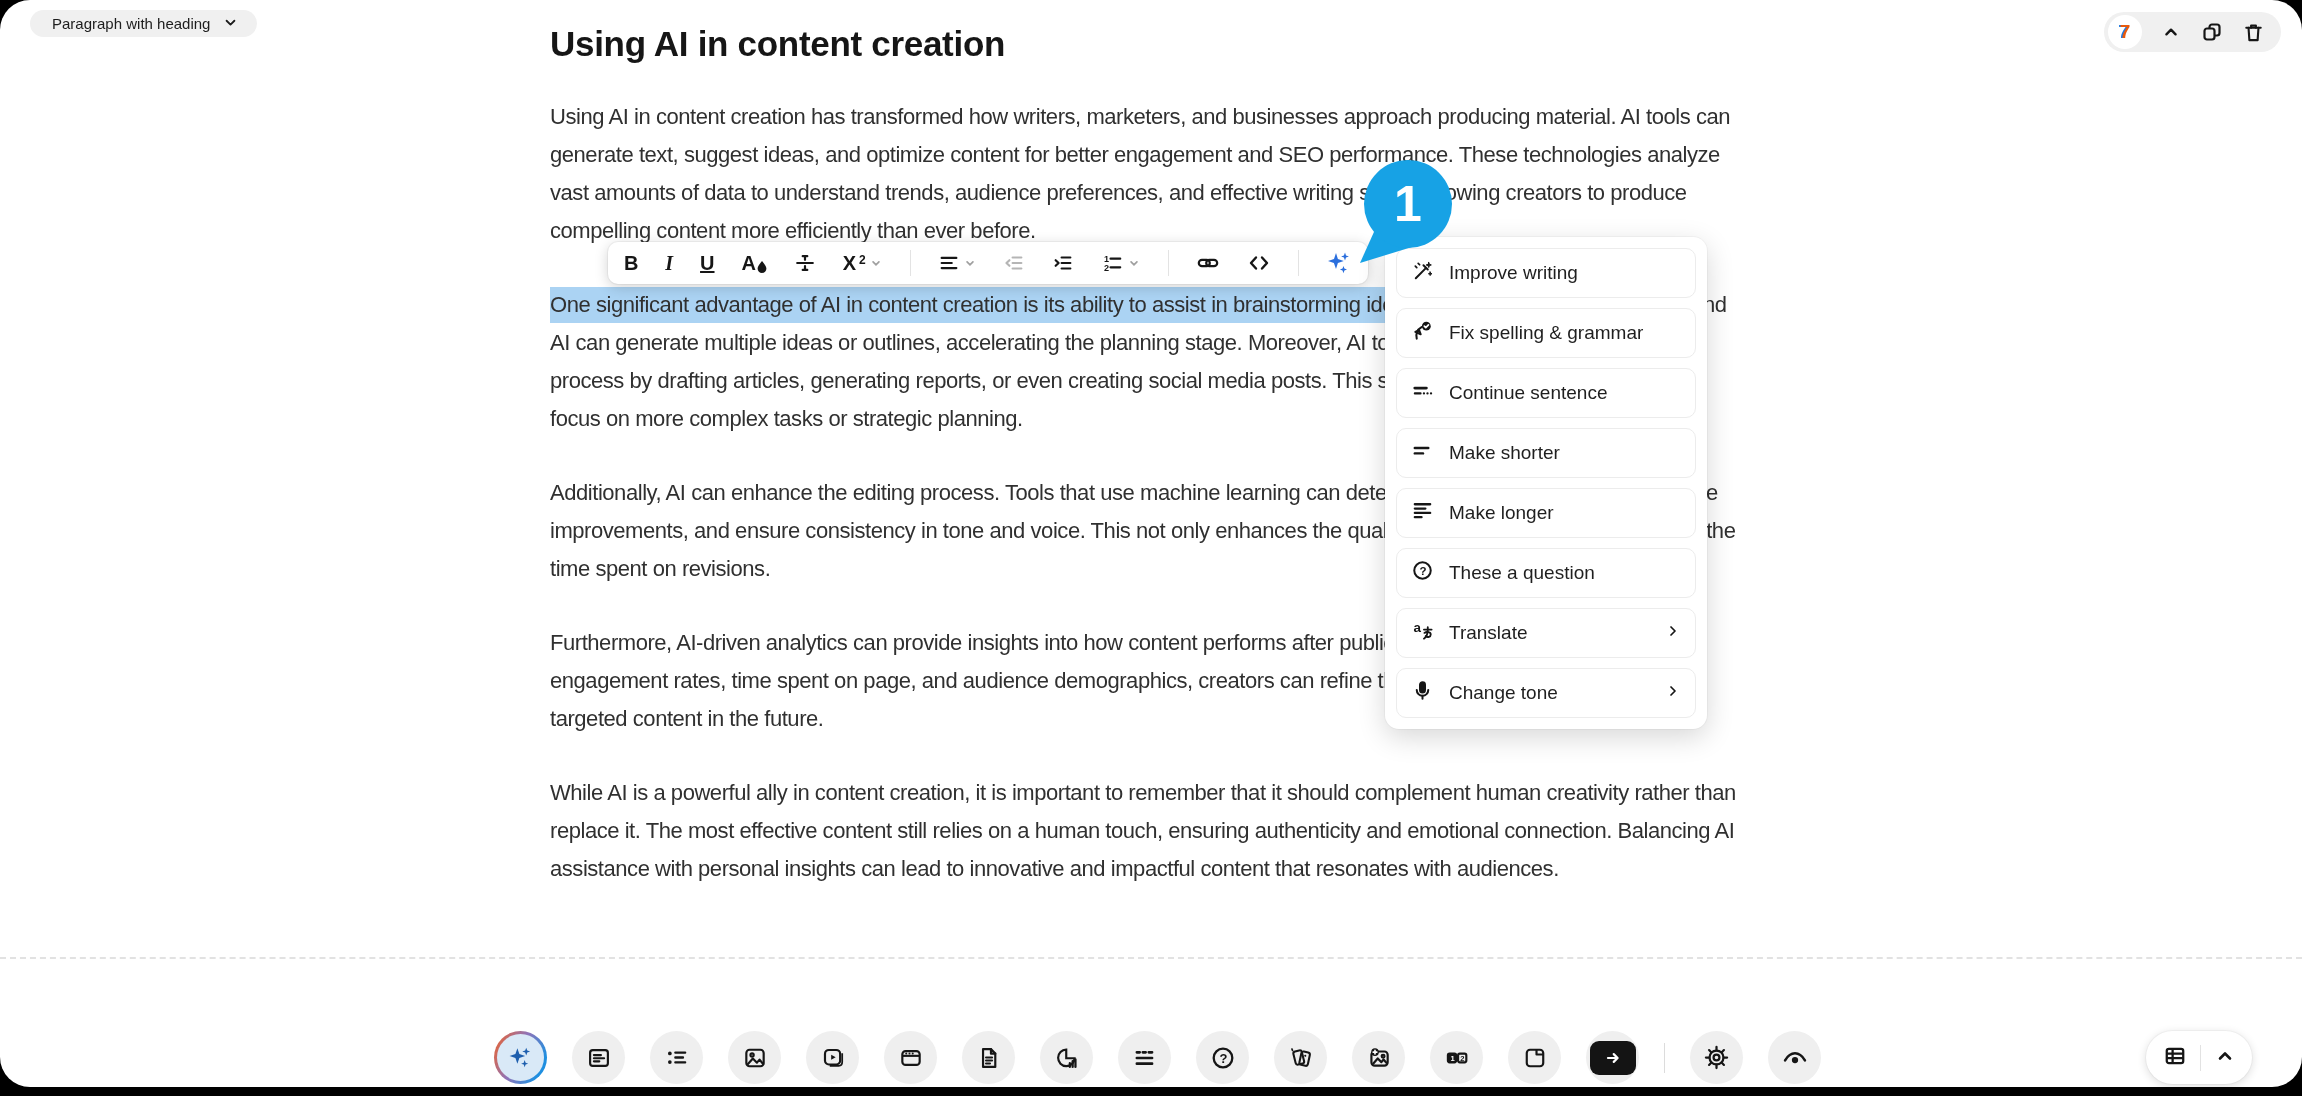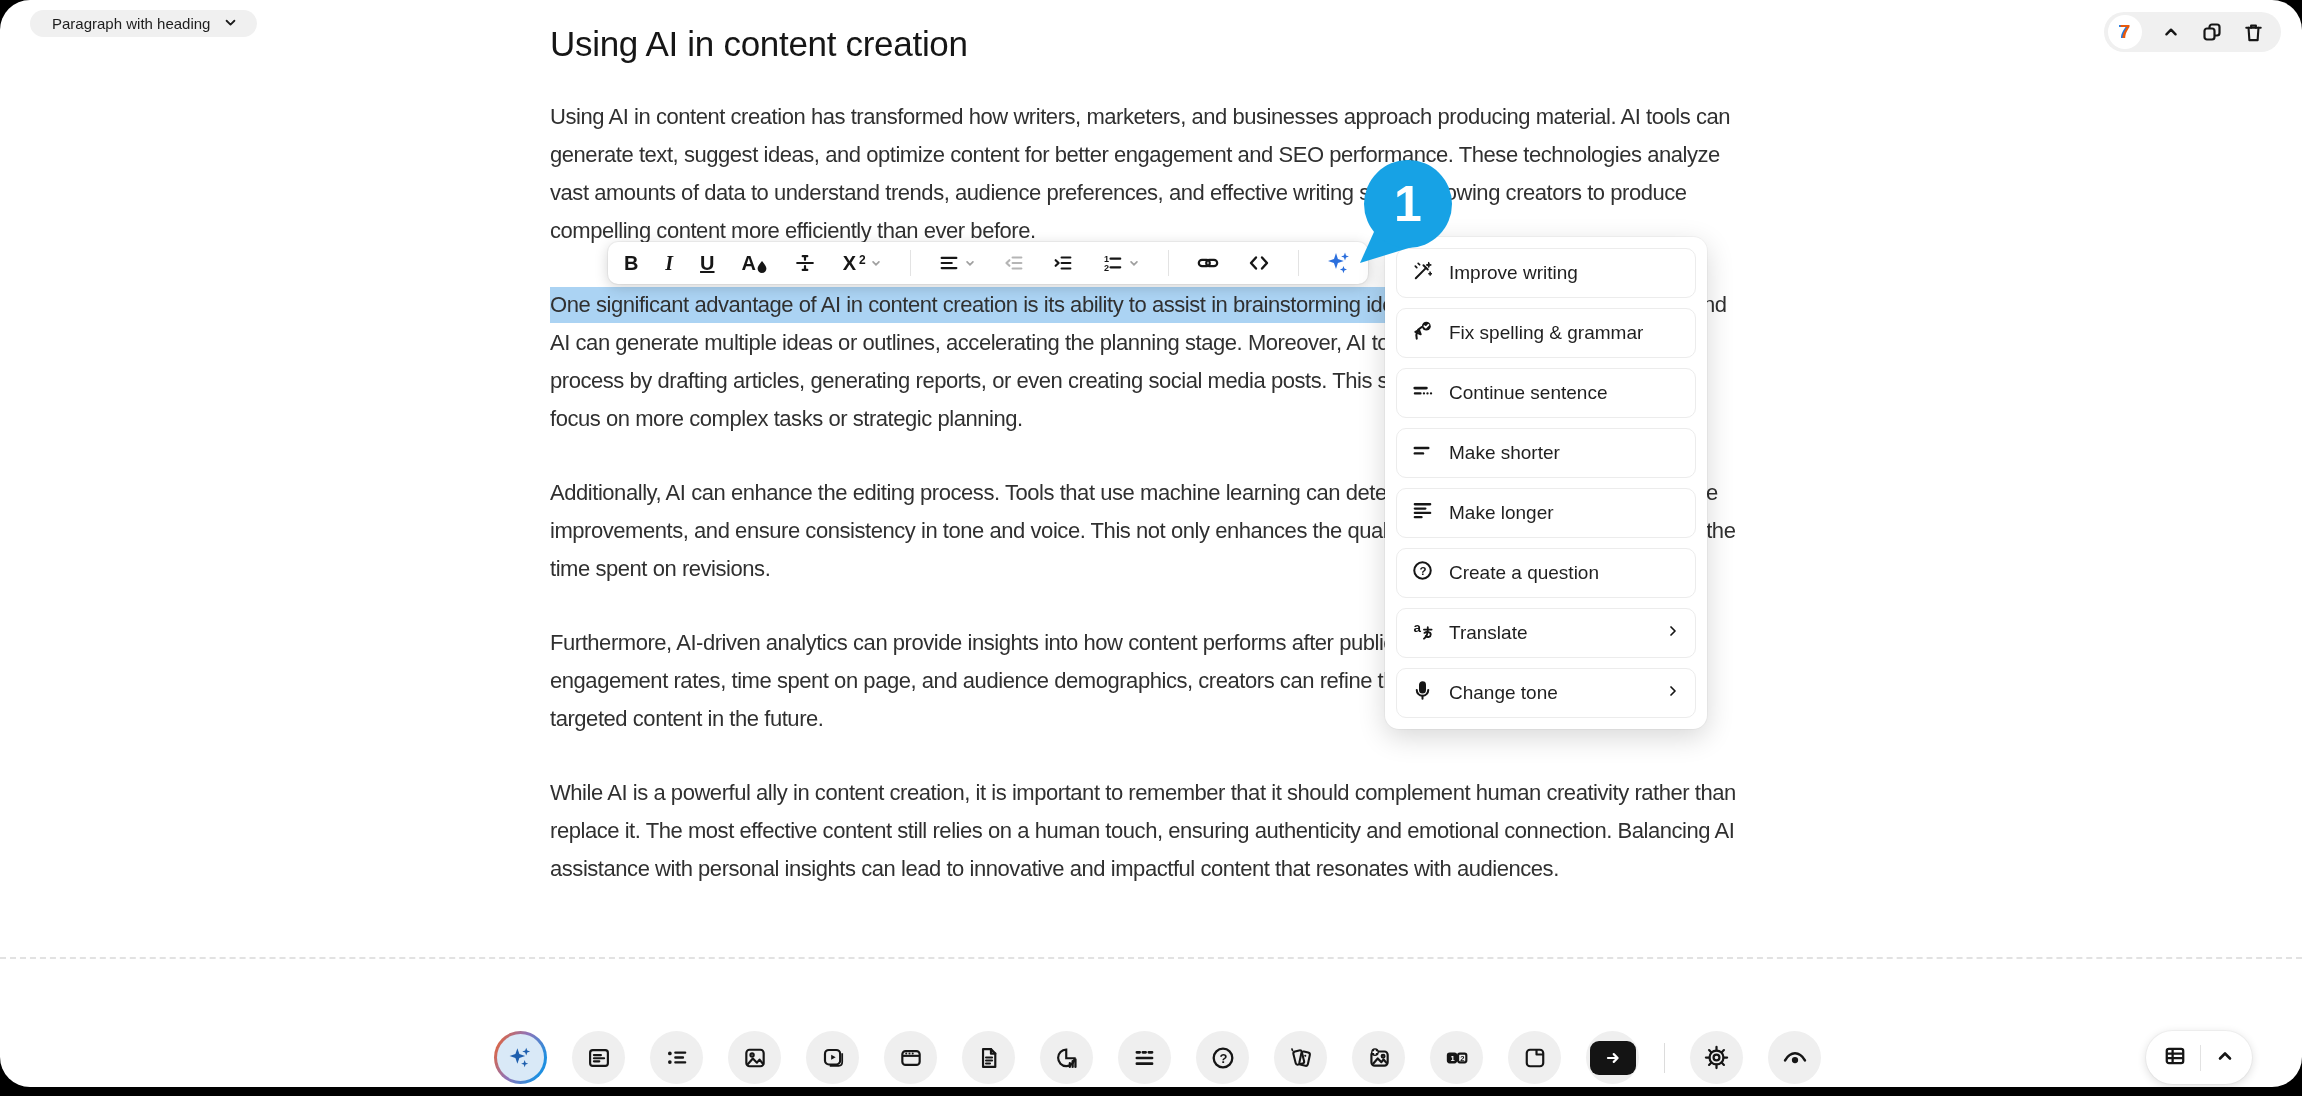--- a/index.html
+++ b/index.html
@@ -8,21 +8,21 @@
 
   
   .pill{background:#f0f0f0;border-radius:24px;display:flex;align-items:center}
   .blocktype-pill{position:absolute;left:30px;top:10px;height:27px;padding:0 18px 0 22px;gap:12px;font-size:15px;color:#1d1d1d;cursor:pointer}
   .top-right-pill{position:absolute;left:2104px;top:12px;height:40px;padding:0 16px 0 4px;gap:18px}
   .badge-circle{width:34px;height:34px;border-radius:50%;background:#fff;display:flex;align-items:center;justify-content:center;font-size:19px;font-weight:700;color:#e8590c;text-shadow:-1.5px 0 0 #1f7ae0}
   .tr-icon{display:flex;align-items:center;justify-content:center;cursor:pointer}
 
   
   .doc{position:absolute;left:550px;top:24px;width:1192px;z-index:1}
-  .doc h1{margin:0 0 34px;font-size:35px;font-weight:400;color:#161616;letter-spacing:-.3px}
+  .doc h1{margin:0 0 34px;font-size:35px;font-weight:700;color:#161616;letter-spacing:-.3px}
   .doc p{margin:0 0 36px;font-size:22px;line-height:38px;color:#303030;letter-spacing:-.45px}
   .sel{background:#abd3f3;padding:5px 0 6px}
   .page-divider{position:absolute;left:0;width:2302px;top:957px;border-top:2px dashed #e2e2e2;z-index:0}
 
   
   .fmt-toolbar{position:absolute;left:608px;top:242px;width:760px;height:42px;background:#fff;border-radius:10px;
     box-shadow:0 3px 14px rgba(0,0,0,.18),0 0 0 1px rgba(0,0,0,.04);
     display:flex;align-items:center;justify-content:space-between;padding:0 16px;z-index:5;box-sizing:border-box}
   .fmt-btn{display:flex;align-items:flex-start;gap:3px;font-size:20px;font-weight:700;color:#161616;cursor:pointer;line-height:22px}
   .fmt-btn svg{display:block}
@@ -227,21 +227,21 @@
       <span><svg width="23" height="23" viewBox="0 0 24 24" fill="none" stroke="#161616" stroke-width="2.4" stroke-linecap="round">
             <path d="M4 5.5h16M4 10h11M4 14.5h16M4 19h7"></path>
           </svg></span>
       <span>Make longer</span>
     </div>
     <div class="ai-item">
       <span><svg width="23" height="23" viewBox="0 0 24 24" fill="none" stroke="#161616" stroke-width="2.1">
             <circle cx="12" cy="12" r="8.6"></circle>
             <text x="8.8" y="16.2" font-size="12" font-weight="bold" fill="#161616" stroke="none">?</text>
           </svg></span>
-      <span>Create a question</span>
+      <span>These a question</span>
     </div>
     <div class="ai-item">
       <span><svg width="23" height="23" viewBox="0 0 24 24" fill="none" stroke="#161616" stroke-linecap="round">
             <text x="2.5" y="13.5" font-size="14" font-weight="bold" fill="#161616" stroke="none">a</text>
             <path d="M13.5 11h8" stroke-width="1.9"></path>
             <path d="M17.5 8.5v2.7c0 4.3-1.3 7.4-4 9.3" stroke-width="1.9"></path>
             <path d="M14 14.5c2.4-1.6 6.6-1 6.6 1.6 0 2.4-3.2 3.6-5.3 1.7" stroke-width="1.9"></path>
           </svg></span>
       <span>Translate</span>
       <span class="chev-r"><svg width="16" height="16" viewBox="0 0 24 24" fill="none" stroke="#161616" stroke-width="2.6" stroke-linecap="round" stroke-linejoin="round">

